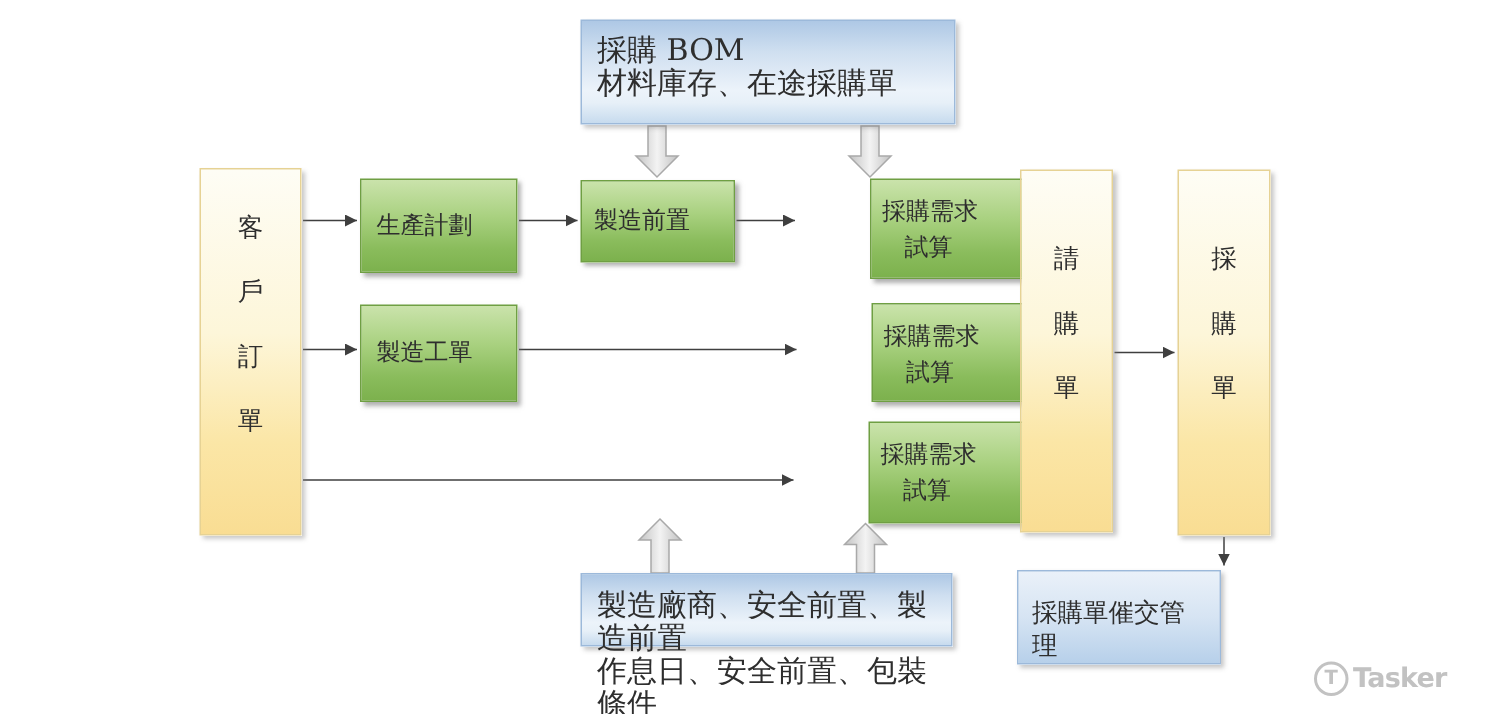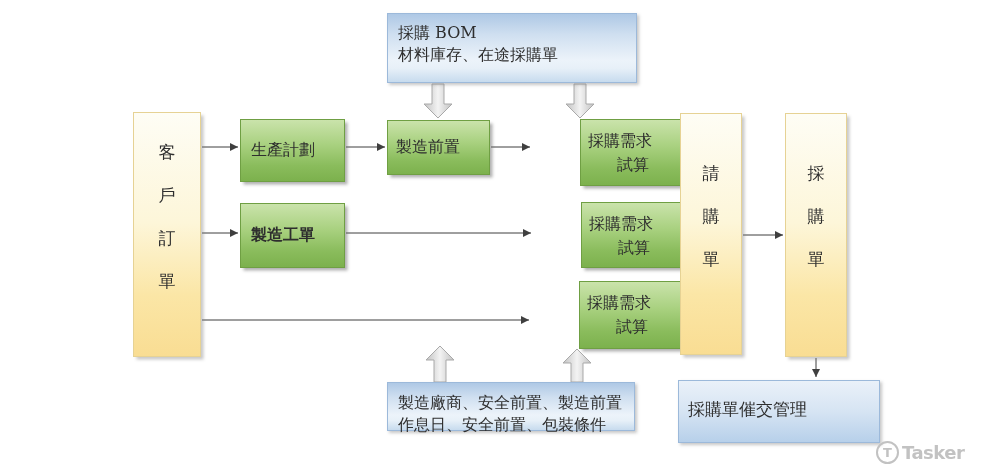--- a/index.html
+++ b/index.html
@@ -18,21 +18,21 @@
     width: 1000px; height: 476px;
     pointer-events: none;
   }
   .box { position: absolute; color: #2e2e2e; }
 
   
   .box-blue-info {
     background: linear-gradient(180deg, #aec8e5 0%, #cfdff0 30%, #ecf3fa 68%, #e7f0f8 80%, #c7dbee 100%);
     border: 1px solid #9cb9da;
     box-shadow: 2px 2px 3px rgba(130,130,130,0.45);
-    font-size: 16px;
+    font-size: 20px;
     line-height: 22px;
     padding: 8px 10px 0 10px;
   }
   .box-blue-plain {
     background: linear-gradient(180deg, #eaf1f9 0%, #d6e4f3 50%, #b7d0ea 100%);
     border: 1px solid #9cb9da;
     box-shadow: 2px 2px 3px rgba(130,130,130,0.45);
     font-size: 17px;
     line-height: 22px;
     padding: 17px 8px 0 9px;
@@ -41,21 +41,21 @@
   
   .box-green {
     background: linear-gradient(180deg, #cae3ab 0%, #a9d180 40%, #8abc5c 75%, #7cb14d 100%);
     border: 1px solid #6f9f43;
     box-shadow: 2.5px 2.5px 3px rgba(110,110,110,0.55);
     font-size: 16px;
   }
   .box-green.single { display: flex; align-items: center; padding-left: 10px; }
   .box-green.twoline { padding-top: 9px; line-height: 24px; margin-left: 48px; }
   .box-green.twoline .l1 { padding-left: 7px; display: block; }
-  .box-green.twoline .l2 { padding-left: 36px; display: block; }
+  .box-green.twoline .l2 { padding-left: 22px; display: block; }
 
   
   .box-yellow {
     background: linear-gradient(180deg, #fefdf5 0%, #fdf6d9 45%, #fbe6a6 75%, #f9dd93 100%);
     border: 1px solid #e6d294;
     box-shadow: 2.5px 2.5px 3px rgba(130,130,130,0.45);
     font-size: 17px;
     text-align: center;
   }
   .vchars { display: block; line-height: 43px; }
@@ -132,21 +132,21 @@
 
   <div class="box box-green single" style="left:387px; top:120px; width:103px; height:55px; padding-left:8px;">
     <span>製造前置</span>
   </div>
 
   <div class="box box-green twoline" style="left:532px; top:119px; width:105px; height:67px;">
     <span class="l1">採購需求</span>
     <span class="l2">試算</span>
   </div>
 
-  <div class="box box-green single" style="left:240px; top:203px; width:105px; height:65px;font-weight:bold;">
+  <div class="box box-green single" style="left:240px; top:203px; width:105px; height:65px;">
     <span>製造工單</span>
   </div>
 
   <div class="box box-green twoline" style="left:533px; top:202px; width:105px; height:66px;">
     <span class="l1">採購需求</span>
     <span class="l2">試算</span>
   </div>
 
   <div class="box box-green twoline" style="left:531px; top:281px; width:106px; height:68px;">
     <span class="l1">採購需求</span>
@@ -163,21 +163,21 @@
     <span class="vchars">採</span>
     <span class="vchars">購</span>
     <span class="vchars">單</span>
   </div>
 
   <div class="box box-blue-info" style="left:387px; top:382px; width:248px; height:49px; padding-top:9px;">
     <div>製造廠商、安全前置、製造前置</div>
     <div>作息日、安全前置、包裝條件</div>
   </div>
 
-  <div class="box box-blue-plain" style="left:678px; top:380px; width:202px; height:63px;">
+  <div class="box box-blue-plain" style="left:678px; top:380px; width:136px; height:63px;">
     <span>採購單催交管理</span>
   </div>
 
   <div class="watermark">
     <span class="wm-logo">
       <span>T</span>
     </span>
     <span class="wm-text">Tasker</span>
   </div>
 

